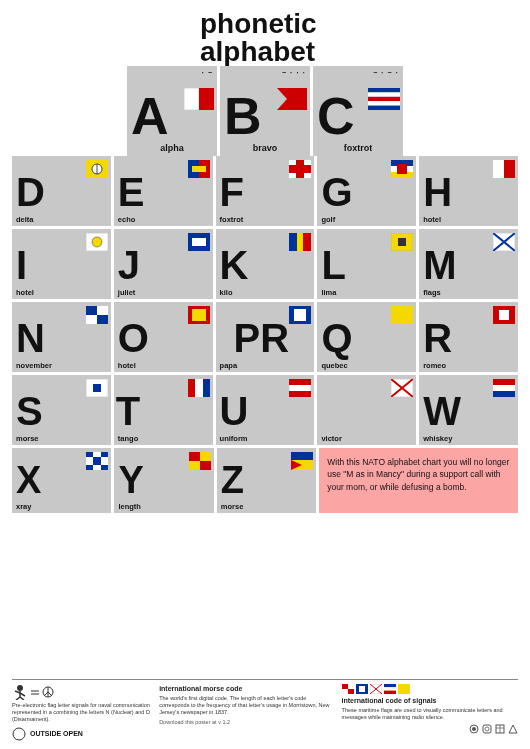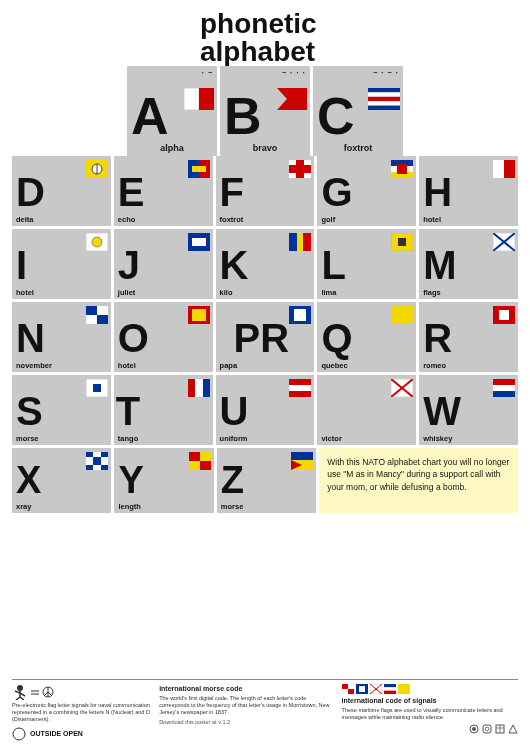--- a/index.html
+++ b/index.html
@@ -439,21 +439,21 @@
         <span class="cell-morse">− − · ·</span>
         <svg style="position:absolute;top:4px;right:3px;" width="22" height="18">
           <rect x="0" y="0" width="22" height="18" fill="#f5d800"></rect>
           <rect x="0" y="0" width="22" height="8" fill="#003399"></rect>
           <polygon points="0,8 11,13 0,18" fill="#cc0000"></polygon>
         </svg>
         <span class="cell-letter" style="font-size:38px;">Z</span>
         <span class="cell-name">morse</span>
       </div>
 
-      <div class="promo-block" style="flex:2;min-height:65px;background:#fef9c3;padding:8px;font-size:8.5px;line-height:1.45;">
+      <div class="promo-block" style="flex:2;min-height:65px;background:#fca5a5;padding:8px;font-size:8.5px;line-height:1.45;">
         <span>With this NATO alphabet chart you will no longer use "M as in Mancy" during a support call with your mom, or while defusing a bomb.</span>
       </div>
     </div>
 
   </div>
 
   <div class="bottom-section">
 
     <div class="bottom-col" style="flex:1.2;">
       <div style="display:flex;align-items:center;gap:3px;margin-bottom:2px;">

